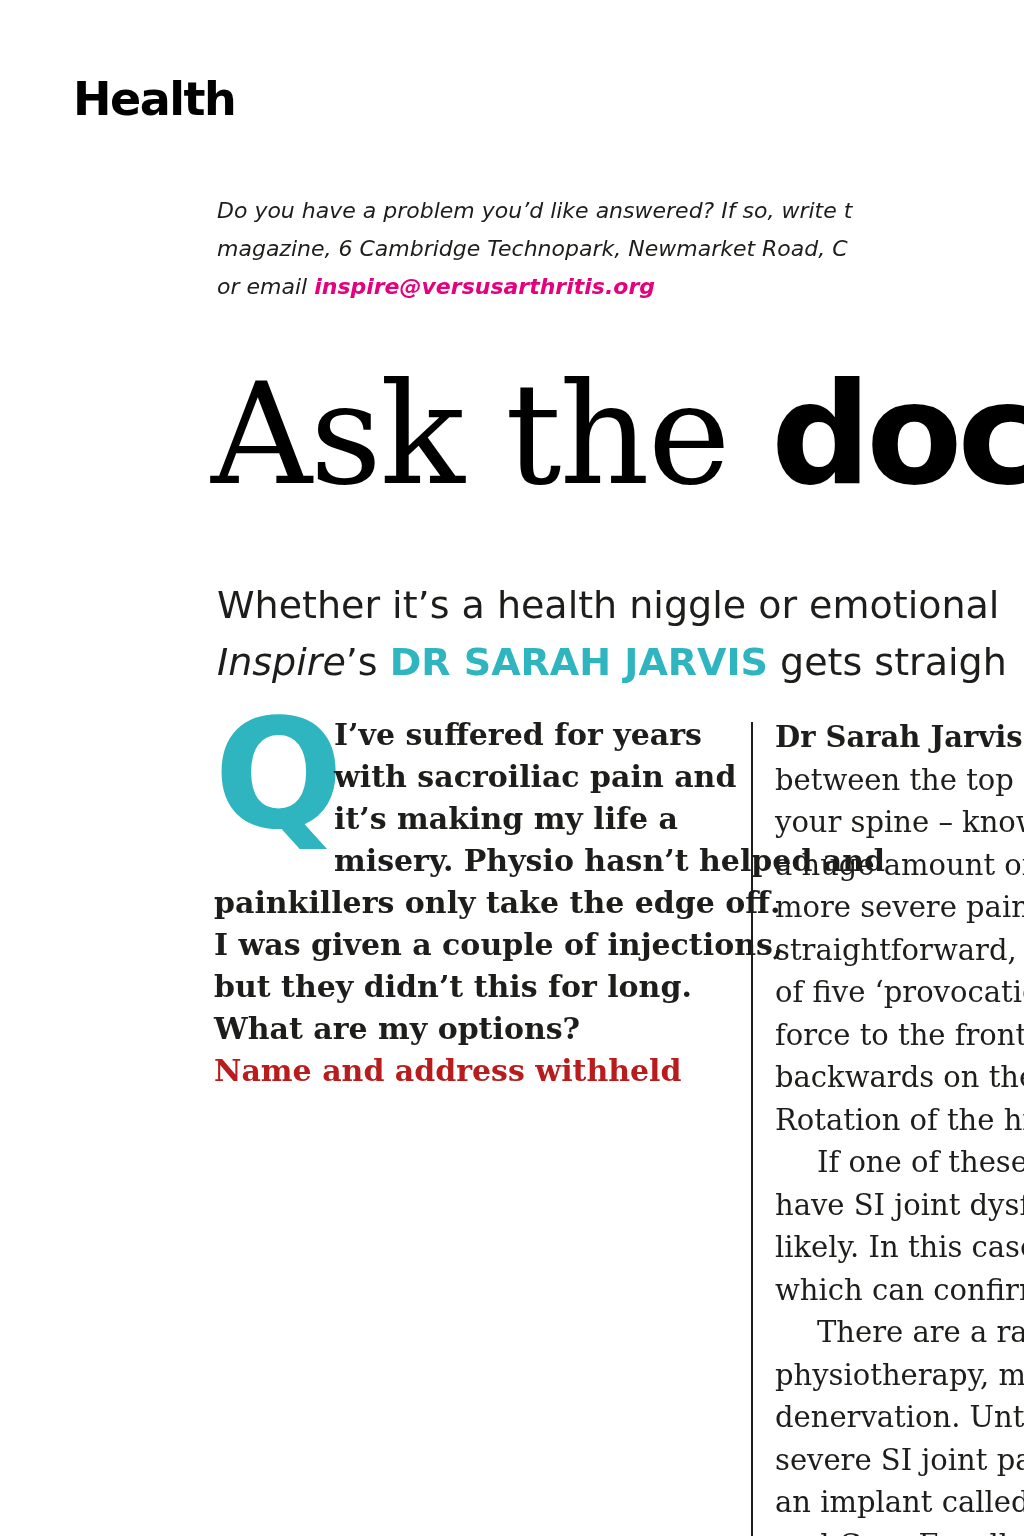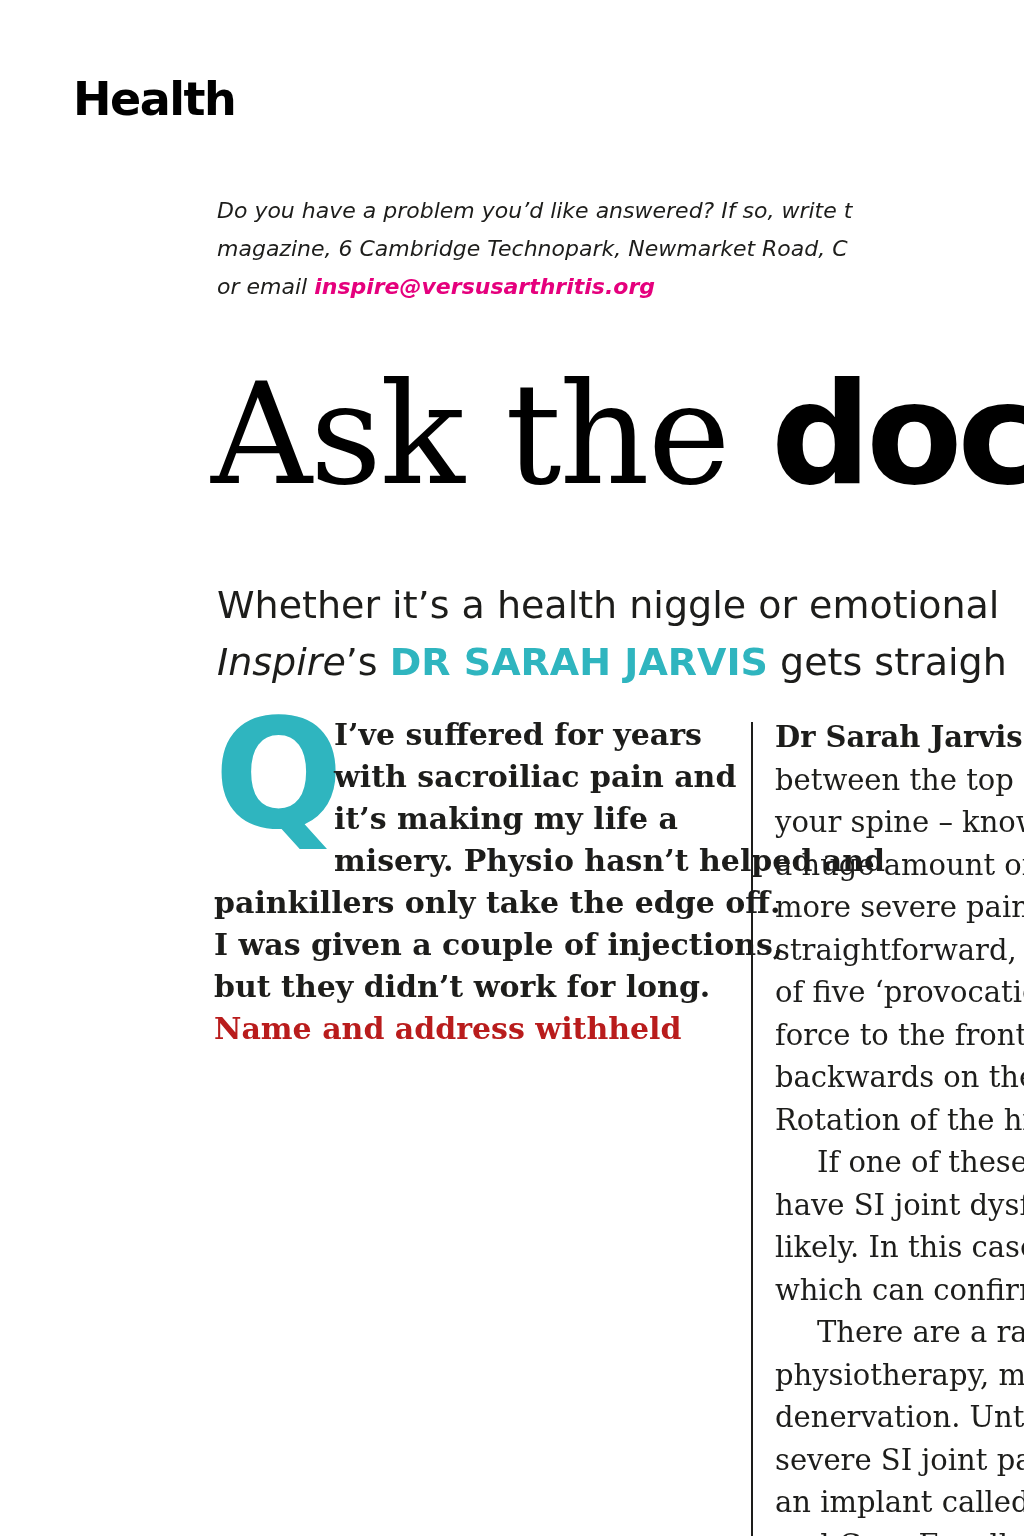--- a/index.html
+++ b/index.html
@@ -140,21 +140,22 @@
     <div class="dropcap">
       <span class="glyph" id="dropcap-glyph" style="color: rgb(47, 181, 191);">Q</span>
     </div>
     <div>
         <div class="line">I’ve suffered for years</div>
         <div class="line">with sacroiliac pain and</div>
         <div class="line">it’s making my life a</div>
         <div class="line">misery. Physio hasn’t helped and</div>
         <div class="line">painkillers only take the edge off.</div>
         <div class="line">I was given a couple of injections,</div>
-        <div class="line">but they didn’t work for long.</div>
+        <div class="line">but they didn’t this for long.</div>
+        <div class="line">What are my options?</div>
       </div>
     <div class="byline" id="question-byline" style="color: #b91c1c;">Name and address withheld</div>
   </div>
 
   <div class="divider"></div>
 
   <div class="answer">
       <div class="line bold">Dr Sarah Jarvis an</div>
       <div class="line">between the top an</div>
       <div class="line">your spine – known</div>

